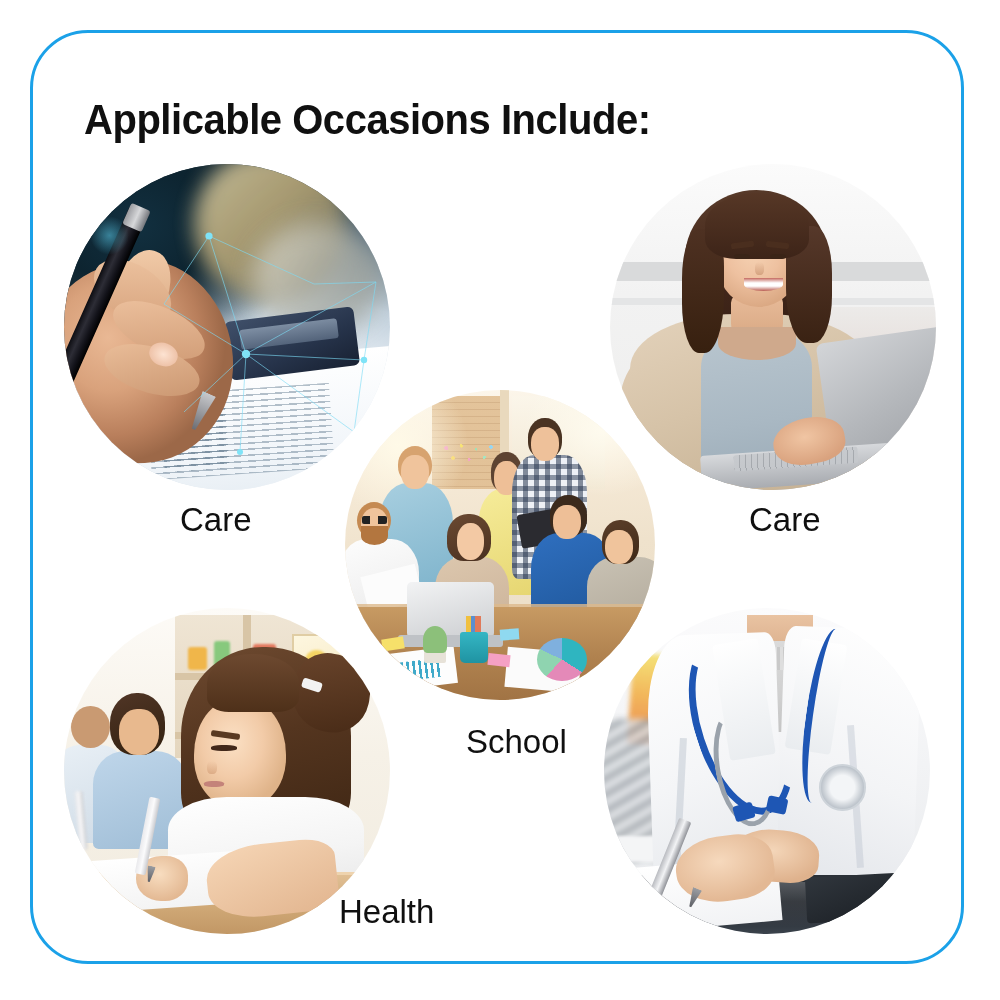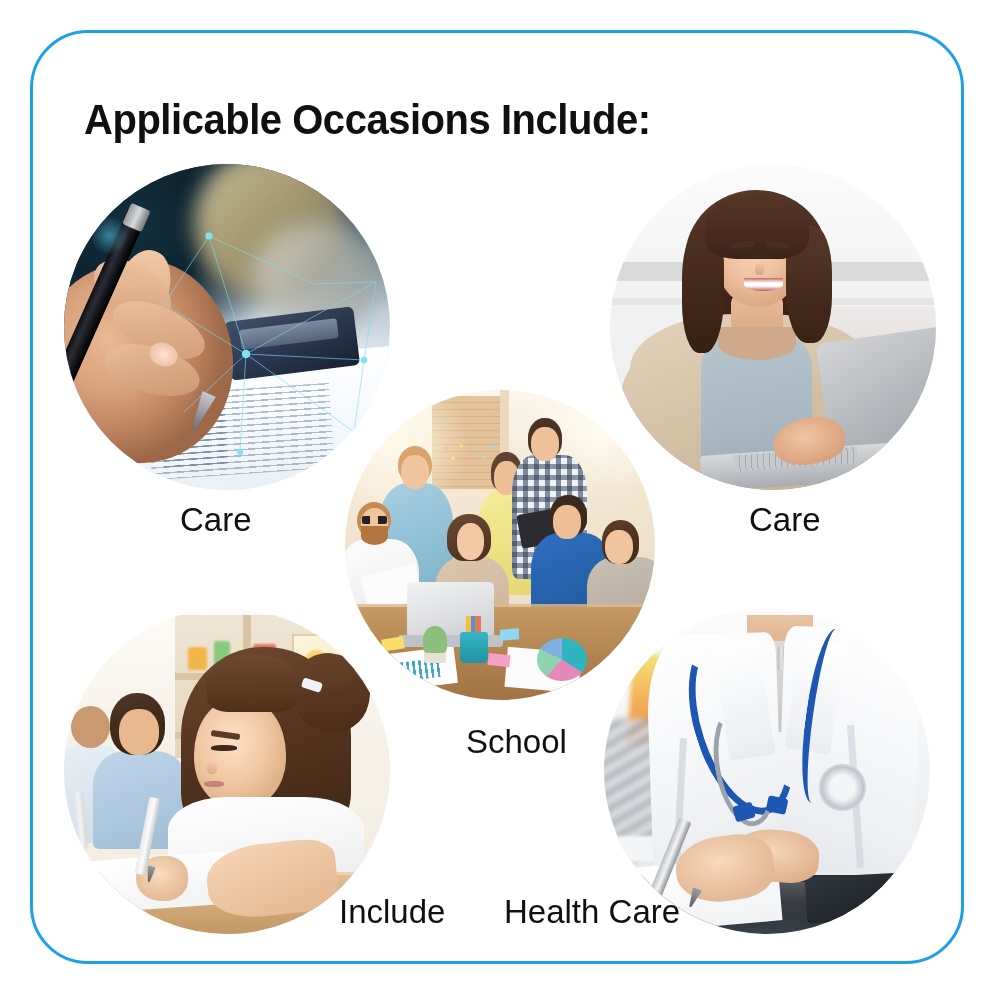--- a/index.html
+++ b/index.html
@@ -541,21 +541,21 @@
       <div class="sh garm"></div>
       <div class="sh ghand"></div>
       <div class="sh pen"></div>
       <div class="sh pentip"></div>
       <div class="sh foam1"></div>
       <div class="sh foam2"></div>
       <div class="sh foam3"></div>
       <div class="sh foam4"></div>
     </div>
   </div>
-  <div class="label" style="left: 339px; top: 893px; color: rgb(16, 16, 16);">Include</div>
+  <div class="label" style="left: 339px; top: 893px; color: rgb(16, 16, 16);">Health</div>
 
   <div class="circle ring" id="health" style="left:604px;top:608px;width:326px;height:326px;">
     <div class="scene">
       <div class="sh bg"></div>
       <div class="sh colorbar"></div>
       <div class="sh shelfblur"></div>
       <div class="sh counter"></div>
       <div class="sh neck"></div>
       <div class="sh sweater"></div>
       <div class="sh sweaterknit"></div>
@@ -574,15 +574,14 @@
       <div class="sh desk"></div>
       <div class="sh deskrefl"></div>
       <div class="sh darkobj"></div>
       <div class="sh paper"></div>
       <div class="sh handR"></div>
       <div class="sh handW"></div>
       <div class="sh penH"></div>
       <div class="sh penHtip"></div>
     </div>
   </div>
-  <div class="label" style="left: 504px; top: 893px; color: rgb(16, 16, 16);">Health Care</div>
 
 </div>
 
 </body></html>

